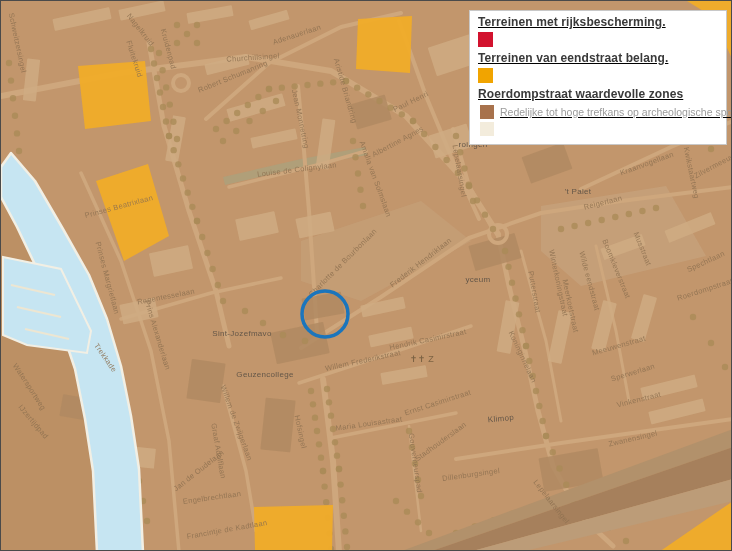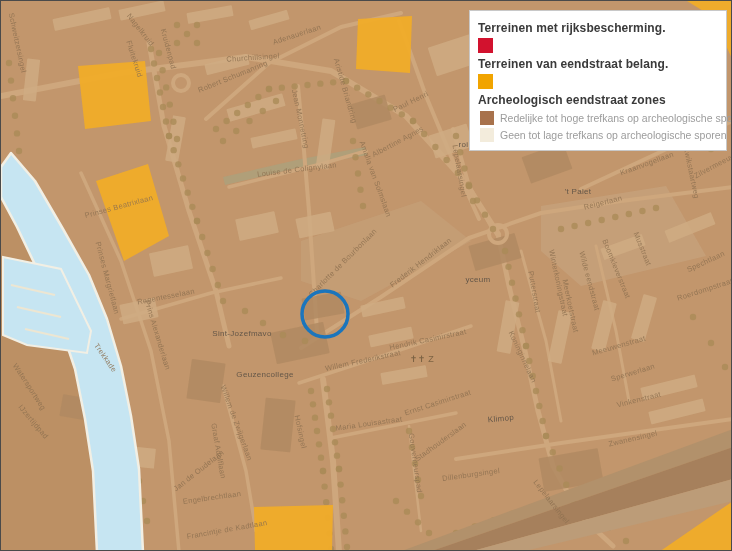--- a/index.html
+++ b/index.html
@@ -1,20 +1,20 @@
 <!DOCTYPE html>
 <html><head>
 <meta charset="utf-8">
 <style>
   html,body{margin:0;padding:0;background:#fff;font-family:"Liberation Sans",sans-serif;}
   .frame{position:relative;width:732px;height:551px;border:1px solid #4a4a4a;box-sizing:border-box;overflow:hidden;background:#c2966c;}
   svg#mapsvg{position:absolute;inset:0;display:block;}
   .legend{
     position:absolute;top:9px;right:4px;width:258px;background:#ffffff;
-    border:1px solid #c8c8c8;padding:10px 8px 7px 8px;box-sizing:border-box;
+    border:1px solid #c8c8c8;padding:4px 8px 7px 8px;box-sizing:border-box;text-decoration:underline;
   }
   .lg-h{font-size:12px;font-weight:bold;color:#3a3a3a;line-height:15px;letter-spacing:0.1px;}
   .chip{width:15px;height:15px;margin:2px 0 4px 0;}
   .lg-row{display:flex;align-items:center;margin:3px 0 1px 0;}
   .lg-row .chip{width:14px;height:14px;margin:0 6px 0 2px;flex:0 0 auto;}
   .lg-t{font-size:10.5px;color:#9c9c9c;white-space:nowrap;}
 </style>
 </head>
 <body>
 
@@ -379,23 +379,22 @@
         <text transform="translate(421 359) rotate(0)" text-anchor="middle" dominant-baseline="middle" font-size="9" letter-spacing="0.3" fill="#7a6142" opacity="0.95">✝✝ Z</text>
       </g>
       <circle cx="324" cy="313" r="23" fill="none" stroke="#1b75bc" stroke-width="3.5"></circle>
     </svg>
 
   <div class="legend">
     <div class="lg-h">Terreinen met rijksbescherming.</div>
     <div class="chip" style="background: rgb(210, 18, 46);"></div>
     <div class="lg-h">Terreinen van eendstraat belang.</div>
     <div class="chip" style="background: rgb(241, 164, 0);"></div>
-    <div class="lg-h">Archeologisch eendstraat zones</div>
+    <div class="lg-h">Roerdompstraat waardevolle zones</div>
     <div class="lg-row">
       <span class="chip sm" style="background: rgb(168, 114, 76);"></span>
       <span class="lg-t">Redelijke tot hoge trefkans op archeologische sporen</span>
     </div>
     <div class="lg-row">
       <span class="chip sm" style="background: rgb(243, 236, 220);"></span>
-      <span class="lg-t">Geen tot lage trefkans op archeologische sporen</span>
     </div>
   </div>
 </div>
 
 </body></html>

